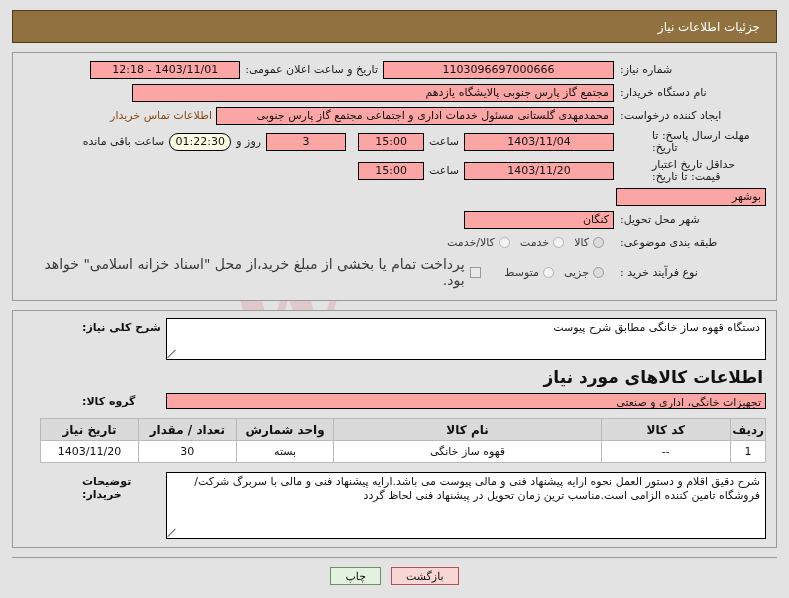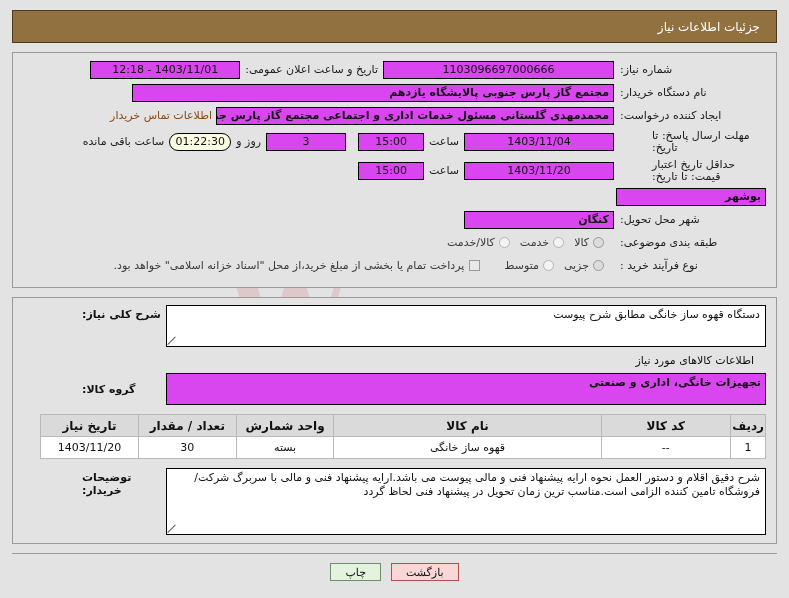--- a/index.html
+++ b/index.html
@@ -68,31 +68,31 @@
     font-size: 11px;
     color: #1b1b1b;
     flex: 0 0 auto;
     line-height: 13px;
   }
   .lbl.w150 { width: 152px; }
   .lbl.two-line { line-height: 12px; padding-top: 1px; padding-left: 38px; }
 
   .fld {
     border: 1px solid #000;
-    background: #d946ef;
+    background: #fca5a5;
     height: 18px;
     line-height: 16px;
     padding: 0 4px;
     font-size: 11px;
     text-align: center;
     color: #111;
     overflow: hidden;
     white-space: nowrap;
   }
-  .fld.text-right { text-align: right; font-weight: bold; }
+  .fld.text-right { text-align: right; }
   .fld.yellow { background: #fbfbe3; }
   .w230 { width: 231px; }
   .w150f { width: 150px; }
   .w80 { width: 80px; }
   .w66 { width: 66px; }
   .w62 { width: 62px; border-radius: 9px; }
 
   .inline-lbl {
     padding: 0 5px; font-size: 11px; color: #1b1b1b; white-space: nowrap;
   }
@@ -108,26 +108,26 @@
     width: 11px; height: 11px; border-radius: 50%;
     border: 1px solid #9a9a9a; background: #dcdcdc;
     display: inline-block; margin-left: 4px;
   }
   .radio.white { background: #f3f3f3; border-color: #b4b4b4; }
   .radio-label { font-size: 11px; color: #3a3a3a; }
   .chk {
     width: 11px; height: 11px; border: 1px solid #9a9a9a;
     background: #e9e9e9; display: inline-block; margin-left: 5px;
   }
-  .note-text { font-size: 11px; color: #3a3a3a; }
+  .note-text { font-size: 14px; color: #3a3a3a; }
 
   
   .sec-title {
-    font-size: 11px; font-weight: normal; color: #111;
-    margin: 7px 12px 5px 0; text-align: right; padding-left: 2px;
+    font-size: 17px; font-weight: bold; color: #111;
+    margin: 7px 3px 5px 0; text-align: right; padding-left: 2px;
   }
   .ta-row { display: flex; flex-direction: row; align-items: flex-start; }
   .ta-lbl {
     font-size: 11px; font-weight: bold; color: #111;
     width: 90px; text-align: left; padding-left: 6px; padding-top: 3px;
   }
   .ta {
     border: 1px solid #000; background: #fff;
     width: 600px; height: 42px;
     font-size: 11px; color: #111;
@@ -297,21 +297,21 @@
         <div class="ta">
           <span>دستگاه قهوه ساز خانگی مطابق شرح پیوست</span>
           <span class="grip"></span>
         </div>
         <div class="ta-lbl">شرح کلی نیاز:</div>
       </div>
 
       <div class="sec-title">اطلاعات کالاهای مورد نیاز</div>
 
       <div class="grp-row">
-        <span class="fld text-right" style="width:600px;height:32px;line-height:18px;">تجهیزات خانگی، اداری و صنعتی</span>
+        <span class="fld text-right" style="width:600px;height:16px;line-height:18px;">تجهیزات خانگی، اداری و صنعتی</span>
         <span class="grp-lbl">گروه کالا:</span>
       </div>
 
       <table class="items">
         <thead>
           <tr>
             <th style="width:34px">ردیف</th>
             <th style="width:130px">کد کالا</th>
             <th style="width:268px">نام کالا</th>
             <th style="width:98px">واحد شمارش</th>

